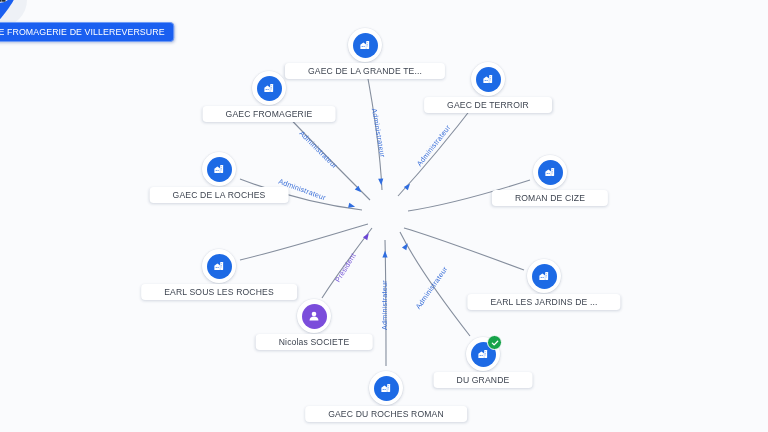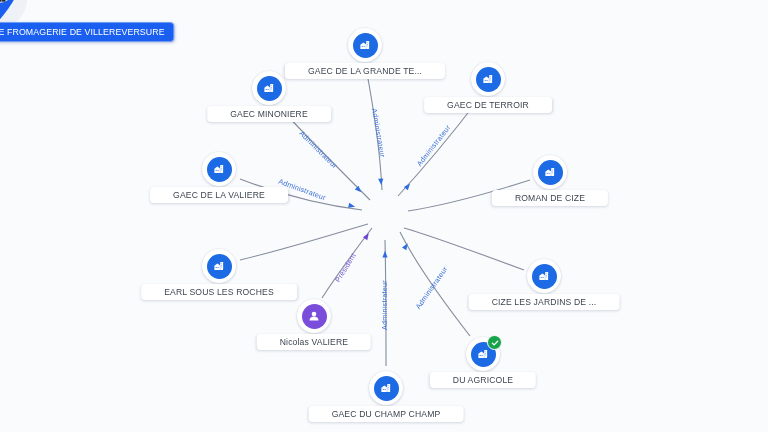--- a/index.html
+++ b/index.html
@@ -222,21 +222,21 @@
               <rect x="11.6" y="4.4" width="4.3" height="11.2" rx="0.6" fill="#ffffff"></rect>
               <path d="M3.4 9.7 L7.6 6.3 L11.3 9.1 L11.3 15.6 L3.4 15.6 Z" fill="#ffffff"></path>
               <rect x="5.3" y="11.4" width="1.4" height="1.3" fill="#1d6ae5"></rect>
               <rect x="8.0" y="11.4" width="1.4" height="1.3" fill="#1d6ae5"></rect>
               <rect x="12.6" y="6.3" width="1.0" height="1.0" fill="#1d6ae5"></rect>
               <rect x="12.6" y="8.6" width="1.0" height="1.0" fill="#1d6ae5"></rect>
               <rect x="12.6" y="10.9" width="1.0" height="1.0" fill="#1d6ae5"></rect>
             </svg>
           </div>
         </div>
-        <div class="node-label">GAEC MINONIERE</div>
+        <div class="node-label">GAEC FROMAGERIE</div>
       </div>
       <div class="node" style="left: 488px; top: 79px;">
         <div class="node-ring">
           <div class="node-disc">
             <svg viewBox="0 0 20 20" width="14" height="14">
               <rect x="11.6" y="4.4" width="4.3" height="11.2" rx="0.6" fill="#ffffff"></rect>
               <path d="M3.4 9.7 L7.6 6.3 L11.3 9.1 L11.3 15.6 L3.4 15.6 Z" fill="#ffffff"></path>
               <rect x="5.3" y="11.4" width="1.4" height="1.3" fill="#1d6ae5"></rect>
               <rect x="8.0" y="11.4" width="1.4" height="1.3" fill="#1d6ae5"></rect>
               <rect x="12.6" y="6.3" width="1.0" height="1.0" fill="#1d6ae5"></rect>
@@ -254,21 +254,21 @@
               <rect x="11.6" y="4.4" width="4.3" height="11.2" rx="0.6" fill="#ffffff"></rect>
               <path d="M3.4 9.7 L7.6 6.3 L11.3 9.1 L11.3 15.6 L3.4 15.6 Z" fill="#ffffff"></path>
               <rect x="5.3" y="11.4" width="1.4" height="1.3" fill="#1d6ae5"></rect>
               <rect x="8.0" y="11.4" width="1.4" height="1.3" fill="#1d6ae5"></rect>
               <rect x="12.6" y="6.3" width="1.0" height="1.0" fill="#1d6ae5"></rect>
               <rect x="12.6" y="8.6" width="1.0" height="1.0" fill="#1d6ae5"></rect>
               <rect x="12.6" y="10.9" width="1.0" height="1.0" fill="#1d6ae5"></rect>
             </svg>
           </div>
         </div>
-        <div class="node-label">GAEC DE LA VALIERE</div>
+        <div class="node-label">GAEC DE LA ROCHES</div>
       </div>
       <div class="node" style="left: 550px; top: 172px;">
         <div class="node-ring">
           <div class="node-disc">
             <svg viewBox="0 0 20 20" width="14" height="14">
               <rect x="11.6" y="4.4" width="4.3" height="11.2" rx="0.6" fill="#ffffff"></rect>
               <path d="M3.4 9.7 L7.6 6.3 L11.3 9.1 L11.3 15.6 L3.4 15.6 Z" fill="#ffffff"></path>
               <rect x="5.3" y="11.4" width="1.4" height="1.3" fill="#1d6ae5"></rect>
               <rect x="8.0" y="11.4" width="1.4" height="1.3" fill="#1d6ae5"></rect>
               <rect x="12.6" y="6.3" width="1.0" height="1.0" fill="#1d6ae5"></rect>
@@ -302,69 +302,69 @@
               <rect x="11.6" y="4.4" width="4.3" height="11.2" rx="0.6" fill="#ffffff"></rect>
               <path d="M3.4 9.7 L7.6 6.3 L11.3 9.1 L11.3 15.6 L3.4 15.6 Z" fill="#ffffff"></path>
               <rect x="5.3" y="11.4" width="1.4" height="1.3" fill="#1d6ae5"></rect>
               <rect x="8.0" y="11.4" width="1.4" height="1.3" fill="#1d6ae5"></rect>
               <rect x="12.6" y="6.3" width="1.0" height="1.0" fill="#1d6ae5"></rect>
               <rect x="12.6" y="8.6" width="1.0" height="1.0" fill="#1d6ae5"></rect>
               <rect x="12.6" y="10.9" width="1.0" height="1.0" fill="#1d6ae5"></rect>
             </svg>
           </div>
         </div>
-        <div class="node-label">CIZE LES JARDINS DE ...</div>
+        <div class="node-label">EARL LES JARDINS DE ...</div>
       </div>
       <div class="node" style="left: 314px; top: 316px;">
         <div class="node-ring">
           <div class="node-disc person">
             <svg viewBox="0 0 20 20" width="14" height="14">
               <circle cx="10" cy="7.2" r="3.3" fill="#ffffff"></circle>
               <path d="M3.6 16.4 C3.6 12.6 6.5 10.6 10 10.6 C13.5 10.6 16.4 12.6 16.4 16.4 Z" fill="#ffffff"></path>
             </svg>
           </div>
         </div>
-        <div class="node-label">Nicolas VALIERE</div>
+        <div class="node-label">Nicolas SOCIETE</div>
       </div>
       <div class="node" style="left: 483px; top: 354px;">
         <div class="node-ring">
           <div class="node-disc">
             <svg viewBox="0 0 20 20" width="14" height="14">
               <rect x="11.6" y="4.4" width="4.3" height="11.2" rx="0.6" fill="#ffffff"></rect>
               <path d="M3.4 9.7 L7.6 6.3 L11.3 9.1 L11.3 15.6 L3.4 15.6 Z" fill="#ffffff"></path>
               <rect x="5.3" y="11.4" width="1.4" height="1.3" fill="#1d6ae5"></rect>
               <rect x="8.0" y="11.4" width="1.4" height="1.3" fill="#1d6ae5"></rect>
               <rect x="12.6" y="6.3" width="1.0" height="1.0" fill="#1d6ae5"></rect>
               <rect x="12.6" y="8.6" width="1.0" height="1.0" fill="#1d6ae5"></rect>
               <rect x="12.6" y="10.9" width="1.0" height="1.0" fill="#1d6ae5"></rect>
             </svg>
           </div>
         </div>
         <div class="node-badge">
           <svg viewBox="0 0 12 12" width="8" height="8">
             <path d="M2 6.2 L4.7 8.8 L10 3.3" fill="none" stroke="#ffffff" stroke-width="2" stroke-linecap="round" stroke-linejoin="round"></path>
           </svg>
         </div>
-        <div class="node-label">DU AGRICOLE</div>
+        <div class="node-label">DU GRANDE</div>
       </div>
       <div class="node" style="left: 386px; top: 388px;">
         <div class="node-ring">
           <div class="node-disc">
             <svg viewBox="0 0 20 20" width="14" height="14">
               <rect x="11.6" y="4.4" width="4.3" height="11.2" rx="0.6" fill="#ffffff"></rect>
               <path d="M3.4 9.7 L7.6 6.3 L11.3 9.1 L11.3 15.6 L3.4 15.6 Z" fill="#ffffff"></path>
               <rect x="5.3" y="11.4" width="1.4" height="1.3" fill="#1d6ae5"></rect>
               <rect x="8.0" y="11.4" width="1.4" height="1.3" fill="#1d6ae5"></rect>
               <rect x="12.6" y="6.3" width="1.0" height="1.0" fill="#1d6ae5"></rect>
               <rect x="12.6" y="8.6" width="1.0" height="1.0" fill="#1d6ae5"></rect>
               <rect x="12.6" y="10.9" width="1.0" height="1.0" fill="#1d6ae5"></rect>
             </svg>
           </div>
         </div>
-        <div class="node-label">GAEC DU CHAMP CHAMP</div>
+        <div class="node-label">GAEC DU ROCHES ROMAN</div>
       </div>
     </div>
 
   <div class="root-node" id="root-node">
     <div class="root-halo"></div>
     <div class="root-pin">
       <svg viewBox="0 0 40 48" width="40" height="48">
         <path d="M20 47 C20 47 3 27.5 3 18.5 C3 9 10.6 1.5 20 1.5 C29.4 1.5 37 9 37 18.5 C37 27.5 20 47 20 47 Z" fill="#1a5ff0"></path>
         <circle cx="20" cy="18.5" r="12.2" fill="#ffffff"></circle>
       </svg>

